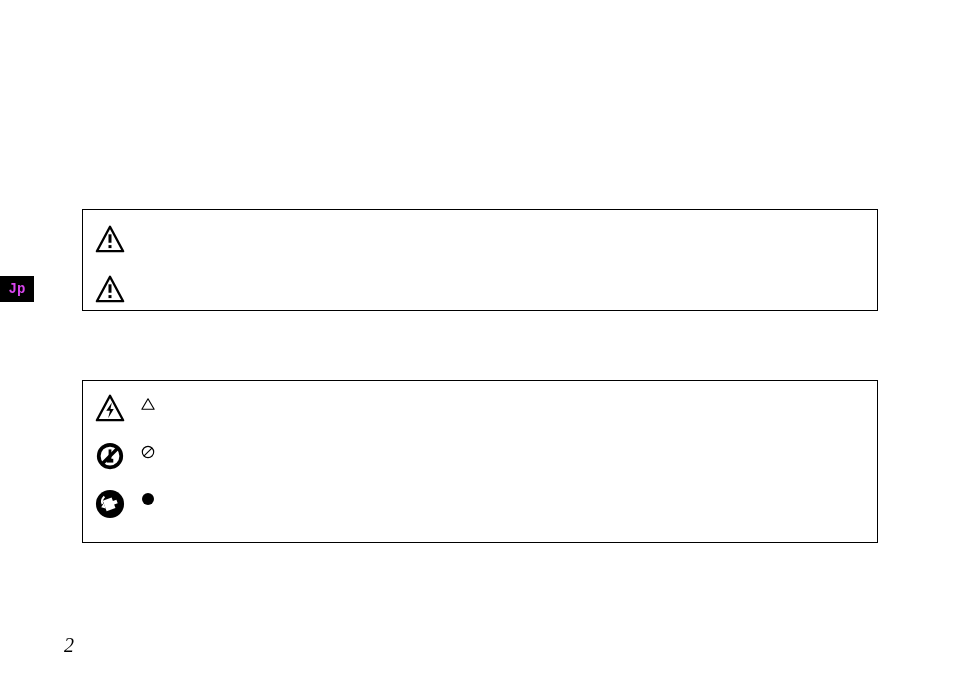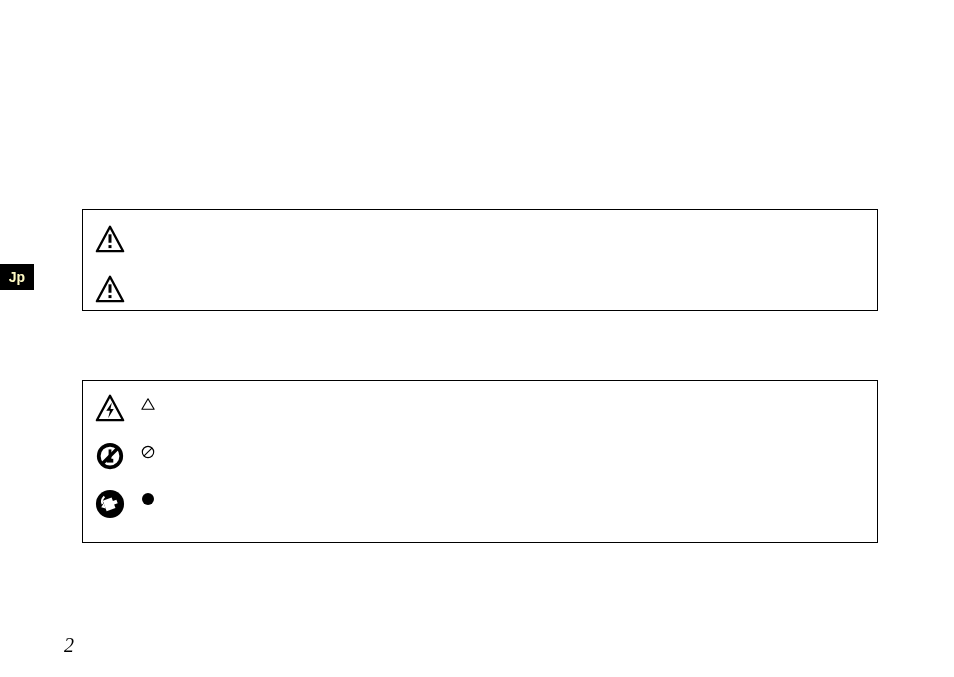--- a/index.html
+++ b/index.html
@@ -10,30 +10,31 @@
     position: relative;
     font-family: sans-serif;
   }
   .page {
     position: absolute;
     top: 0; left: 0; right: 0; bottom: 0;
   }
   .lang-tab {
     position: absolute;
     left: 0;
-    top: 264px;
+    top: 276px;
     width: 34px;
     height: 26px;
     background: #000;
-    color: #fef9c3;
+    color: #d946ef;
     font-weight: bold;
     font-size: 14px;
     display: flex;
     align-items: center;
     justify-content: center;
+    font-family: Liberation Mono, monospace;
   }
   .box {
     position: absolute;
     border: 1.5px solid #000;
     left: 82px;
     right: 76px;
   }
   .box1 { top: 209px; height: 102px; }
   .box2 { top: 380px; height: 163px; }
   .icon-col {

